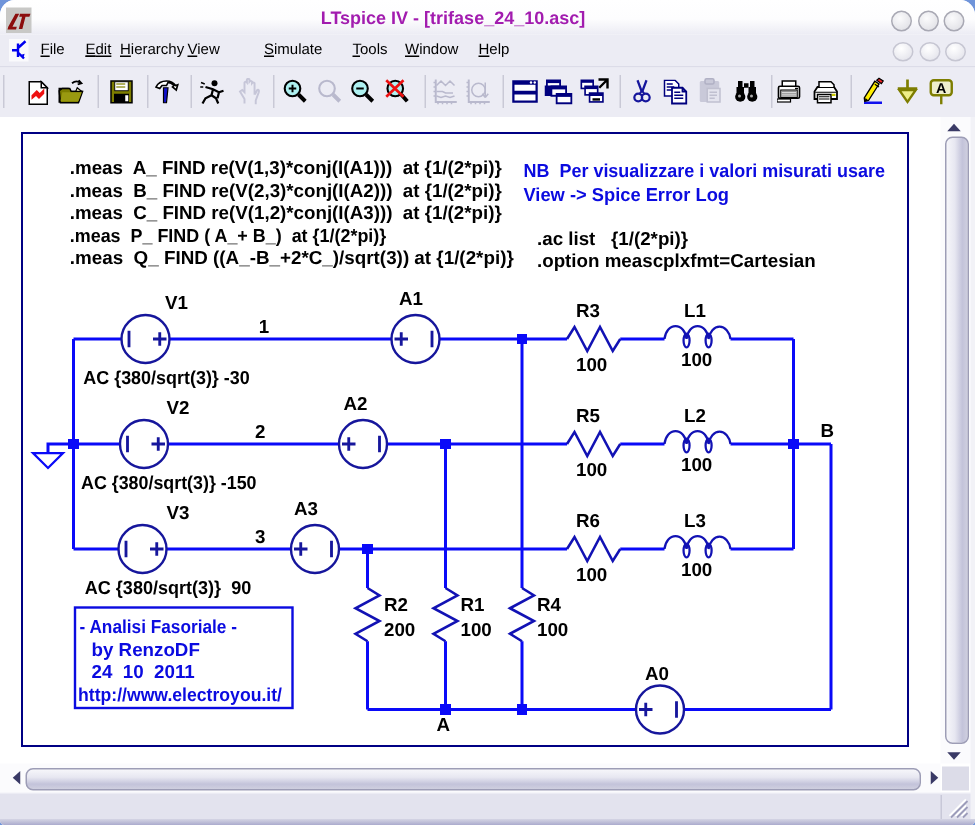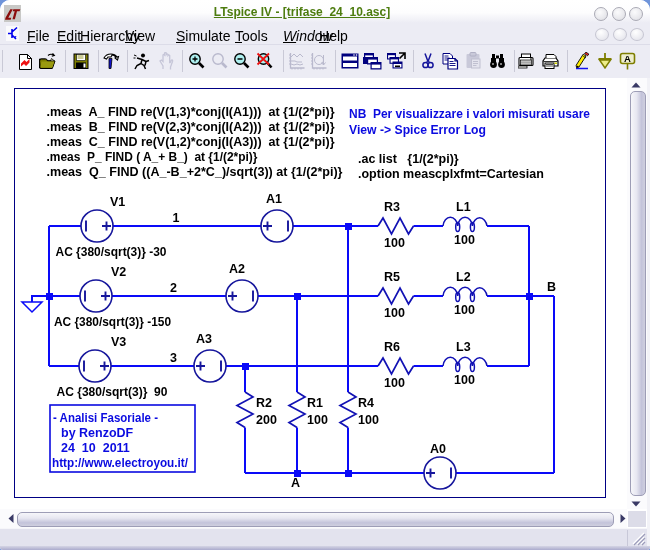--- a/index.html
+++ b/index.html
@@ -1,23 +1,23 @@
 <!DOCTYPE html>
 <html><head>
 <meta charset="utf-8">
 <style>
   html,body{margin:0;padding:0;}
   body{width:650px;height:550px;background:#6f94da;overflow:hidden;font-family:"Liberation Sans",sans-serif;}
   #win{position:absolute;left:0;top:0;width:650px;height:550px;border-radius:10px 10px 3px 3px;overflow:hidden;background:#ffffff;}
   .abs{position:absolute;}
   #titlebar{left:0;top:0;width:650px;height:23px;background:linear-gradient(#ffffff,#fdfdfe 55%,#ececf4);}
-  #title{left:0;top:5px;width:604px;text-align:center;font-size:12px;font-weight:bold;color:#4d7c0f;letter-spacing:0px;text-decoration:underline;}
+  #title{left:0;top:5px;width:604px;text-align:center;font-size:12px;font-weight:bold;color:#a21caf;letter-spacing:0px;}
   #lticon{left:4px;top:5px;width:17px;height:17px;background:#c8c8c6;}
   #menubar{left:0;top:23px;width:650px;height:22px;background:#ececf4;border-bottom:1px solid #dcdce8;box-sizing:border-box;}
-  .menuitem{top:28px;font-size:14px;color:#000;}
+  .menuitem{top:28px;font-size:10px;color:#000;}
   .menuitem u{text-decoration:underline;}
   #toolbar{left:0;top:45px;width:650px;height:33px;background:#ececf4;}
   .tsep{position:absolute;top:50px;width:1px;height:22px;background:#c9c9d6;}
   #canvas{left:2px;top:78px;width:625px;height:431px;background:#ffffff;}
   
   #vsb{left:627px;top:78px;width:20px;height:431px;background:#fbfbfd;}
   #vthumb{left:2.5px;top:13px;width:14px;height:403px;background:linear-gradient(90deg,#f6f6fa,#e7e7f1 40%,#c3c3da 75%,#cfcfdf);border:1px solid #9d9db6;border-radius:5px;}
   
   #hsb{left:0px;top:509px;width:627px;height:19px;background:#fbfbfd;}
   #hthumb{left:17px;top:2.5px;width:595px;height:13px;background:linear-gradient(#f6f6fa,#e7e7f1 40%,#c3c3da 75%,#cfcfdf);border:1px solid #9d9db6;border-radius:5px;}
@@ -52,21 +52,21 @@
       <path d="M6,3 v9 M2,7.5 h4 M6,6 L11,1.5 M6,9 L10,13" stroke="#0000ee" stroke-width="1.6" fill="none"></path>
       <path d="M8.2,10.5 l2.2,-0.6 l-0.6,2.2 z" fill="#0000ee"></path>
     </svg>
   </div>
   <div class="abs menuitem" style="left:27px;"><u>F</u>ile</div>
   <div class="abs menuitem" style="left:57px;text-decoration:underline;"><u>E</u>dit</div>
   <div class="abs menuitem" style="left:80px;"><u>H</u>ierarchy</div>
   <div class="abs menuitem" style="left:125px;"><u>V</u>iew</div>
   <div class="abs menuitem" style="left:176px;text-align:center;"><u>S</u>imulate</div>
   <div class="abs menuitem" style="left:235px;text-align:right;"><u>T</u>ools</div>
-  <div class="abs menuitem" style="left:283px;font-style:italic;"><u>W</u>indow</div>
+  <div class="abs menuitem" style="left:270px;"><u>W</u>indow</div>
   <div class="abs menuitem" style="left:319px;"><u>H</u>elp</div>
 
   <div class="abs rbtn" style="left:595px;top:28px;width:12px;height:11px;background:radial-gradient(circle at 40% 30%,#ffffff,#dfdfe8);border:1px solid #c6c6d2;"></div>
   <div class="abs rbtn" style="left:613px;top:28px;width:12px;height:11px;background:radial-gradient(circle at 40% 30%,#ffffff,#dfdfe8);border:1px solid #c6c6d2;"></div>
   <div class="abs rbtn" style="left:630px;top:28px;width:12px;height:11px;background:radial-gradient(circle at 40% 30%,#ffffff,#dfdfe8);border:1px solid #c6c6d2;"></div>
 
   <div class="abs" id="toolbar"></div>
   <div class="tsep" style="left:2px;"></div>
   <div class="tsep" style="left:65px;"></div>
   <div class="tsep" style="left:98px;"></div>

